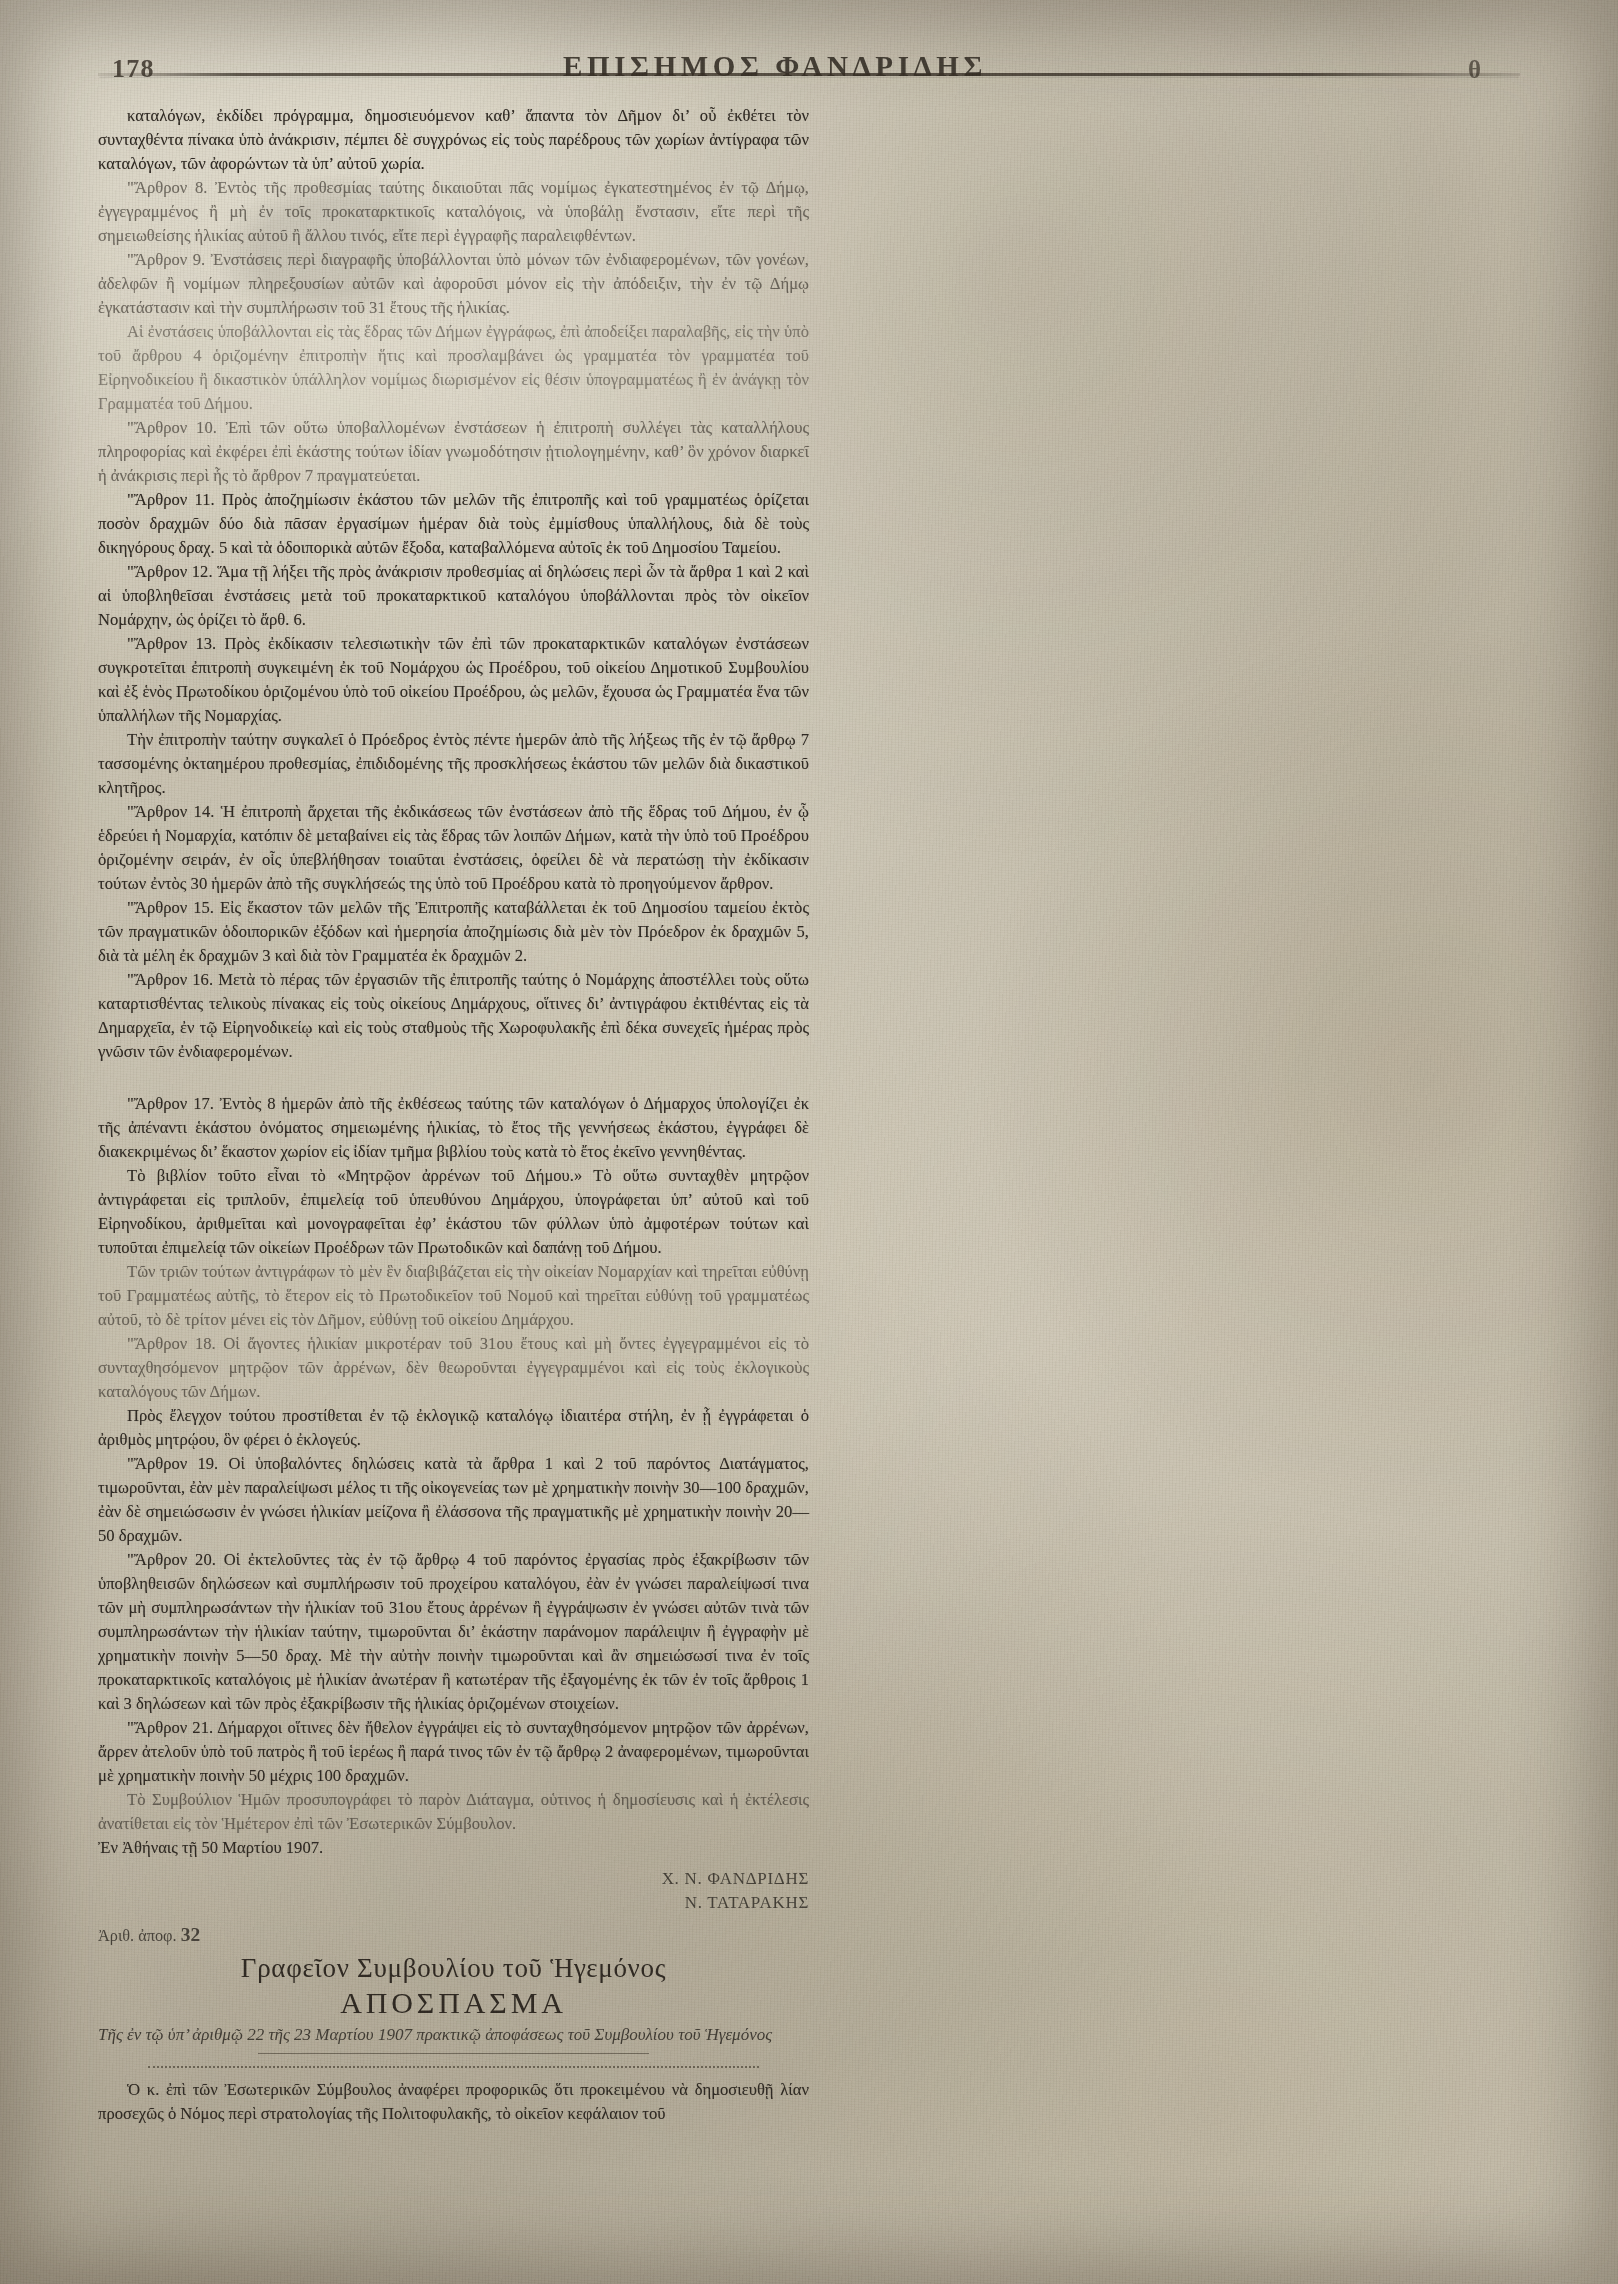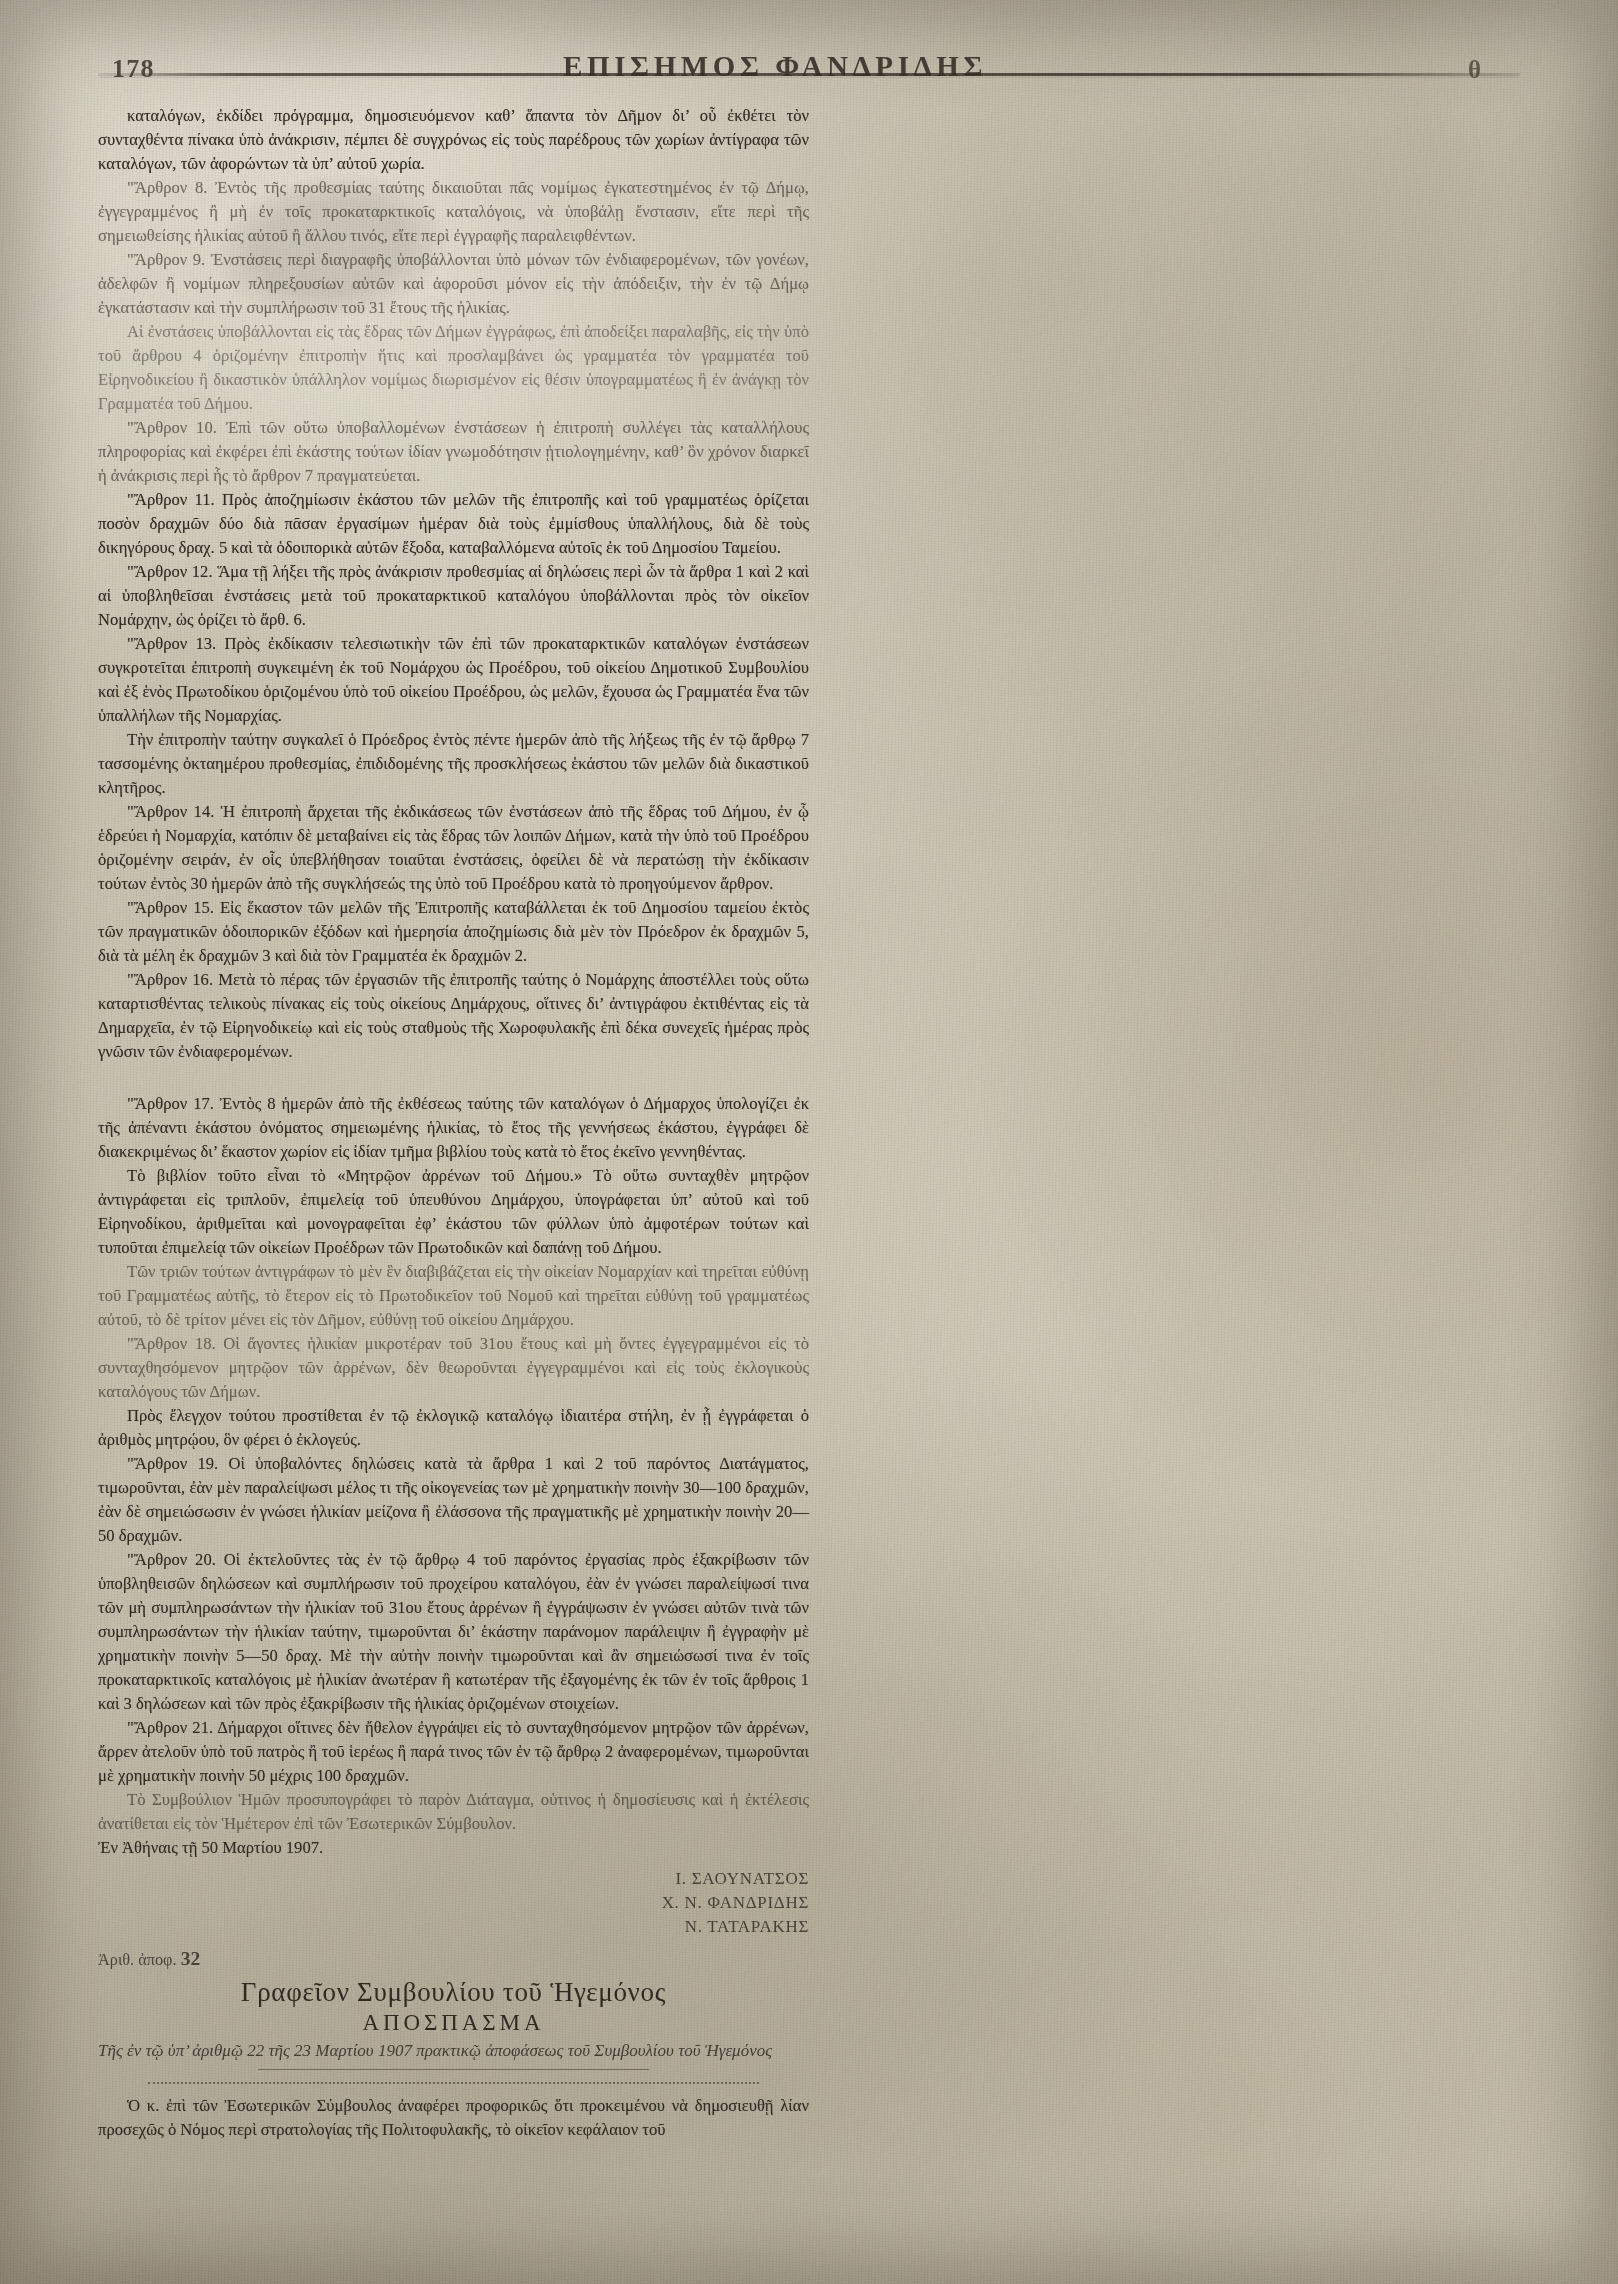--- a/index.html
+++ b/index.html
@@ -138,21 +138,21 @@
 
   .heading-office {
     text-align: center;
     font-size: 27px;
     margin-top: 7.8px;
     letter-spacing: 0.7px;
     color: #2c261f;
   }
   .heading-apospasma {
     text-align: center;
-    font-size: 23px;
+    font-size: 30px;
     letter-spacing: 3.9px;
     margin-top: 1.3px;
     color: #2c261f;
   }
   .sub-italic {
     text-align: left;
     font-style: italic;
     font-size: 17px;
     line-height: 23.4px;
     margin-top: 3.9px;
@@ -227,21 +227,20 @@
       <p class="faded">"Ἄρθρον 18. Οἱ ἄγοντες ἡλικίαν μικροτέραν τοῦ 31ου ἔτους καὶ μὴ ὄντες ἐγγεγραμμένοι εἰς τὸ συνταχθησόμενον μητρῷον τῶν ἀρρένων, δὲν θεωροῦνται ἐγγεγραμμένοι καὶ εἰς τοὺς ἐκλογικοὺς καταλόγους τῶν Δήμων.</p>
       <p>Πρὸς ἔλεγχον τούτου προστίθεται ἐν τῷ ἐκλογικῷ καταλόγῳ ἰδιαιτέρα στήλη, ἐν ᾗ ἐγγράφεται ὁ ἀριθμὸς μητρῴου, ὃν φέρει ὁ ἐκλογεύς.</p>
       <p>"Ἄρθρον 19. Οἱ ὑποβαλόντες δηλώσεις κατὰ τὰ ἄρθρα 1 καὶ 2 τοῦ παρόντος Διατάγματος, τιμωροῦνται, ἐὰν μὲν παραλείψωσι μέλος τι τῆς οἰκογενείας των μὲ χρηματικὴν ποινὴν 30—100 δραχμῶν, ἐὰν δὲ σημειώσωσιν ἐν γνώσει ἡλικίαν μείζονα ἢ ἐλάσσονα τῆς πραγματικῆς μὲ χρηματικὴν ποινὴν 20—50 δραχμῶν.</p>
       <p>"Ἄρθρον 20. Οἱ ἐκτελοῦντες τὰς ἐν τῷ ἄρθρῳ 4 τοῦ παρόντος ἐργασίας πρὸς ἐξακρίβωσιν τῶν ὑποβληθεισῶν δηλώσεων καὶ συμπλήρωσιν τοῦ προχείρου καταλόγου, ἐὰν ἐν γνώσει παραλείψωσί τινα τῶν μὴ συμπληρωσάντων τὴν ἡλικίαν τοῦ 31ου ἔτους ἀρρένων ἢ ἐγγράψωσιν ἐν γνώσει αὐτῶν τινὰ τῶν συμπληρωσάντων τὴν ἡλικίαν ταύτην, τιμωροῦνται δι’ ἑκάστην παράνομον παράλειψιν ἢ ἐγγραφὴν μὲ χρηματικὴν ποινὴν 5—50 δραχ. Μὲ τὴν αὐτὴν ποινὴν τιμωροῦνται καὶ ἂν σημειώσωσί τινα ἐν τοῖς προκαταρκτικοῖς καταλόγοις μὲ ἡλικίαν ἀνωτέραν ἢ κατωτέραν τῆς ἐξαγομένης ἐκ τῶν ἐν τοῖς ἄρθροις 1 καὶ 3 δηλώσεων καὶ τῶν πρὸς ἐξακρίβωσιν τῆς ἡλικίας ὁριζομένων στοιχείων.</p>
       <p>"Ἄρθρον 21. Δήμαρχοι οἵτινες δὲν ἤθελον ἐγγράψει εἰς τὸ συνταχθησόμενον μητρῷον τῶν ἀρρένων, ἄρρεν ἀτελοῦν ὑπὸ τοῦ πατρὸς ἢ τοῦ ἱερέως ἢ παρά τινος τῶν ἐν τῷ ἄρθρῳ 2 ἀναφερομένων, τιμωροῦνται μὲ χρηματικὴν ποινὴν 50 μέχρις 100 δραχμῶν.</p>
       <p class="faded">Τὸ Συμβούλιον Ἡμῶν προσυπογράφει τὸ παρὸν Διάταγμα, οὑτινος ἡ δημοσίευσις καὶ ἡ ἐκτέλεσις ἀνατίθεται εἰς τὸν Ἡμέτερον ἐπὶ τῶν Ἐσωτερικῶν Σύμβουλον.</p>
 
       <p class="noindent">Ἐν Ἀθήναις τῇ 50 Μαρτίου 1907.</p>
 
       <div class="sign-block">
-        <div>Ι. ΣΑΟΥΝΑΤΣΟΣ</div>
         <div>Χ. Ν. ΦΑΝΔΡΙΔΗΣ</div>
         <div>Ν. ΤΑΤΑΡΑΚΗΣ</div>
       </div>
 
       <div class="apofasi">
         <span>Ἀριθ. ἀποφ.</span>
         <span class="num">32</span>
       </div>
 
       <div class="heading-office">Γραφεῖον Συμβουλίου τοῦ Ἡγεμόνος</div>

